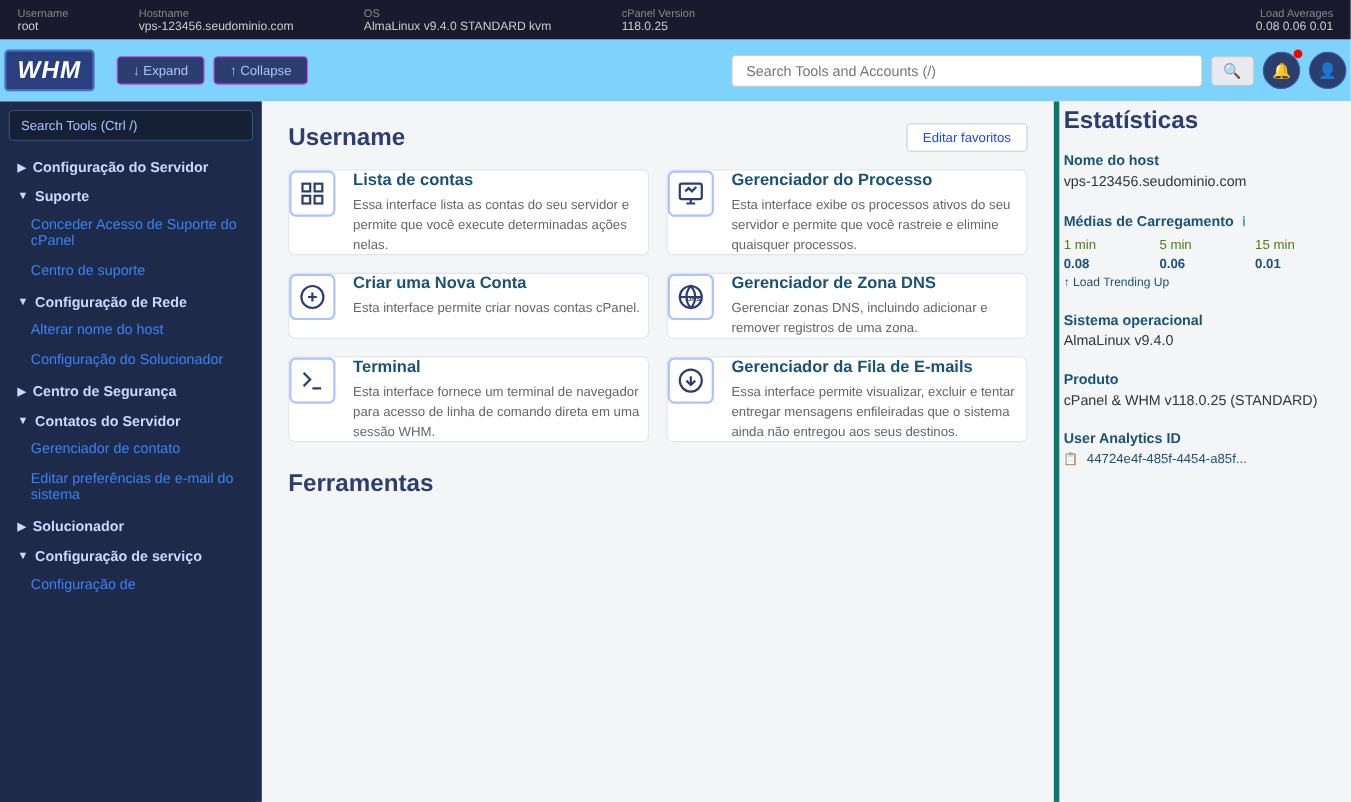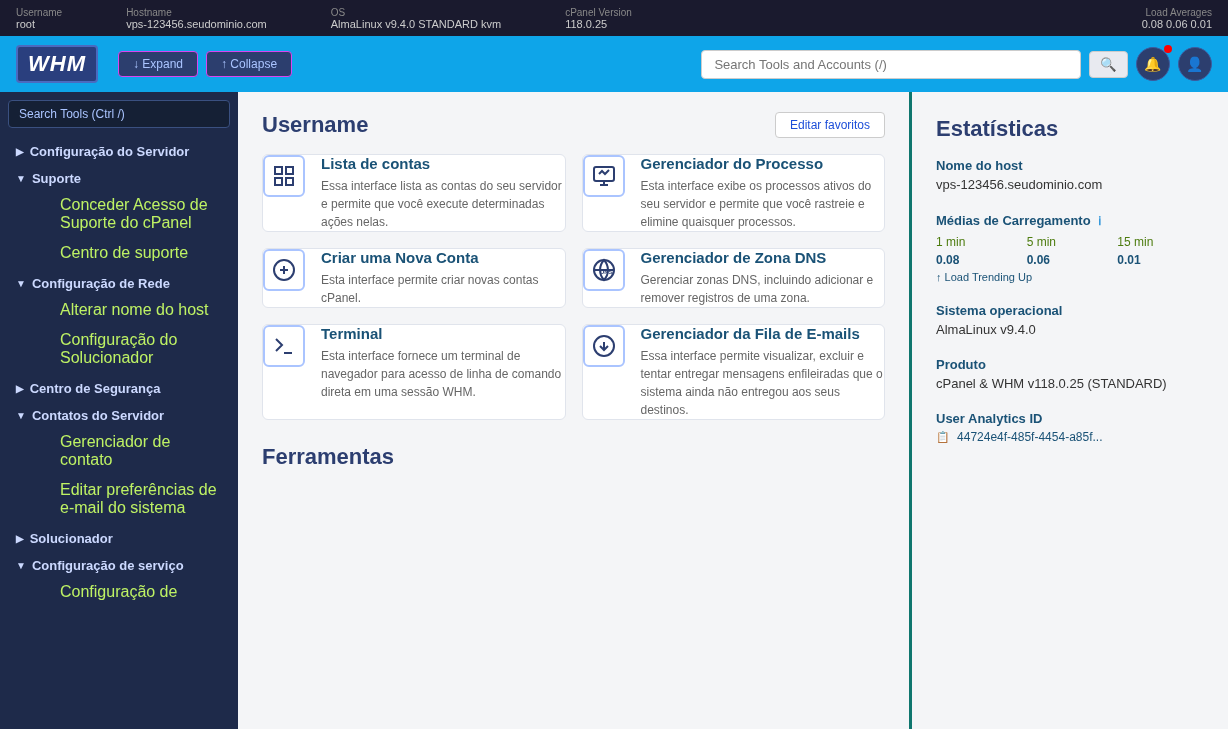--- a/index.html
+++ b/index.html
@@ -19,24 +19,24 @@
     }
     .top-bar-item { display: flex; flex-direction: column; }
     .top-bar-item .label { color: #888; font-size: 10px; }
     .top-bar-item .value { color: #ccc; }
     .top-bar-right { margin-left: auto; display: flex; flex-direction: column; align-items: flex-end; }
     .top-bar-right .label { color: #888; font-size: 10px; }
     .top-bar-right .value { color: #ccc; }
 
     
     .header {
-      background: #0ea5e9;
+      background: #7dd3fc;
       display: flex;
       align-items: center;
-      padding: 8px 16px;
+      padding: 8px 4px;
       gap: 12px;
       flex-shrink: 0;
       height: 56px;
     }
     .logo {
       color: white;
       font-weight: bold;
       font-size: 22px;
       letter-spacing: 1px;
       font-style: italic;
@@ -63,21 +63,21 @@
       display: flex;
       align-items: center;
       gap: 8px;
     }
     .search-box {
       background: white;
       border: 1px solid #ccc;
       border-radius: 4px;
       padding: 6px 12px;
       font-size: 13px;
-      width: 380px;
+      width: 428px;
       display: flex; align-items: center; justify-content: flex-end;
     }
     .search-box input {
       border: none; outline: none; width: 100%; font-size: 13px; color: #555;
     }
     .search-icon-btn {
       background: #e8eaf0;
       border: 1px solid #ccc;
       border-radius: 4px;
       padding: 5px 10px;
@@ -133,24 +133,23 @@
     .sidebar-group {
       color: #ccd9ff;
       font-size: 13px;
       font-weight: 600;
       padding: 8px 16px 4px 16px;
       display: flex; align-items: center; gap: 6px;
       cursor: pointer;
     }
     .sidebar-subitem {
       padding: 6px 16px 6px 28px;
-      color: #bef264;
-      font-size: 16px;
-      cursor: pointer;
-      margin-left: 32px;
+      color: #3b82f6;
+      font-size: 13px;
+      cursor: pointer;
     }
     .chevron { font-size: 10px; }
 
     
     .main-content {
       flex: 1;
       overflow-y: auto;
       padding: 20px 24px;
     }
 
@@ -208,25 +207,25 @@
       margin-bottom: 5px;
     }
     .card-desc {
       font-size: 12px;
       color: #666;
       line-height: 1.5;
     }
 
     
     .stats-panel {
-      width: 319px;
+      width: 270px;
       flex-shrink: 0;
-      padding: 24px;
+      padding: 4px;
       background: #f4f5f7;
-      border-left: 3px solid #0f766e;
+      border-left: 5px solid #0f766e;
       overflow-y: auto;
     }
     .stats-title {
       font-size: 22px;
       font-weight: 600;
       color: #2c3e70;
       margin-bottom: 16px;
     }
     .stat-section {
       margin-bottom: 20px;

